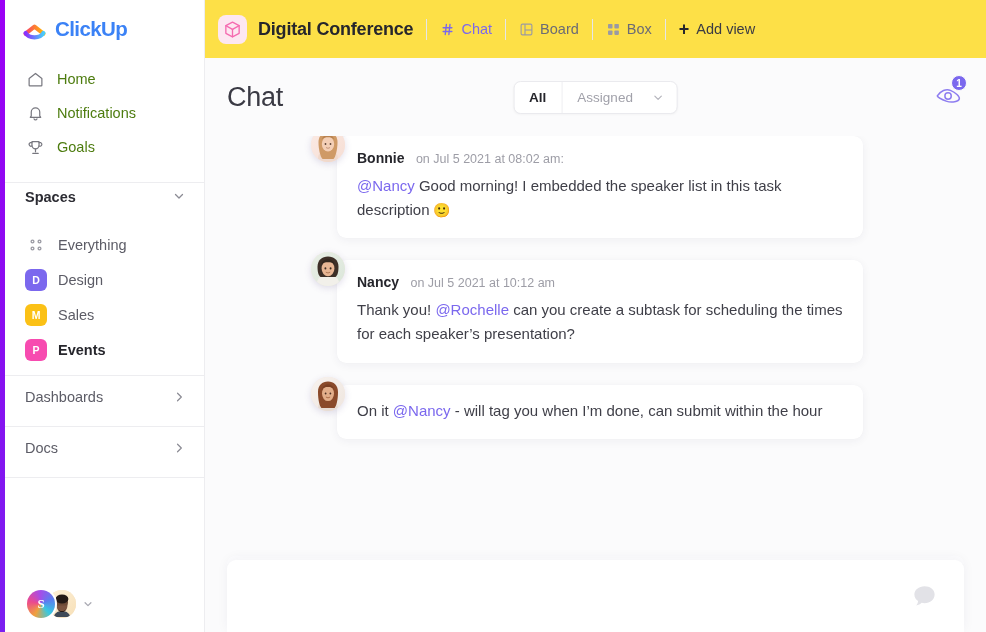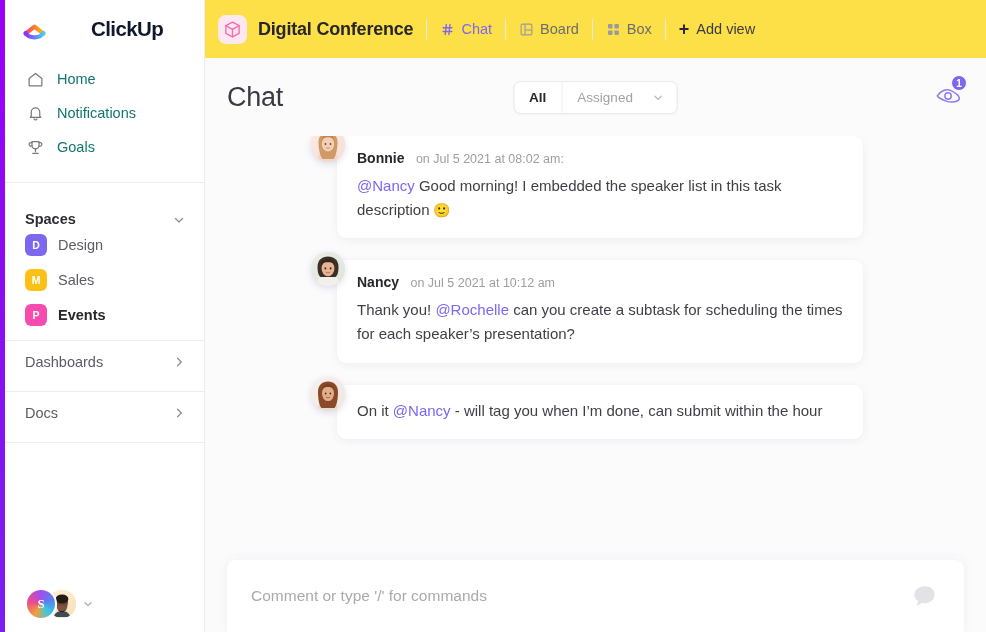--- a/index.html
+++ b/index.html
@@ -52,53 +52,52 @@
   .logo-mark {
     width: 25px; height: 25px;
     position: relative;
     margin-right: 8px;
     flex: 0 0 25px;
   }
   .logo-text {
     font-size: 20.5px;
     font-weight: bold;
     letter-spacing: -0.6px;
-    color: #0f172a;
-    margin-left: 36px;
+    color: #3b82f6;
   }
 
   .nav-list { padding: 4px 0 10px 0; }
 
   .nav-item {
     display: flex;
     align-items: center;
     height: 34px;
     padding-left: 20px;
     cursor: pointer;
-    color: #0f766e;
+    color: #4d7c0f;
     font-size: 14.5px;
   }
   .nav-ico {
     width: 21px; height: 21px;
     margin-right: 11px;
     flex: 0 0 21px;
     display: flex; align-items: center; justify-content: center;
     color: #77777f;
   }
   .nav-label { line-height: 1; }
 
   .sep {
     height: 1px;
     background: #ededf0;
     margin: 8px 0 0 0;
   }
 
   .section-head {
     display: flex;
-    align-items: flex-end;
+    align-items: flex-start;
     justify-content: space-between;
     height: 38px;
     padding: 0 18px 0 20px;
     margin-top: 6px;
     cursor: pointer;
     gap: 33px;
   }
   .section-head .t {
     font-size: 14.5px;
     font-weight: bold;
@@ -480,20 +479,31 @@
       <span class="t">Spaces</span>
       <span class="chev-sm">
         <svg width="14" height="14" viewBox="0 0 24 24" fill="none" stroke="currentColor" stroke-width="2.2" stroke-linecap="round" stroke-linejoin="round">
             <path d="M6 9.5 L12 15.5 L18 9.5"></path>
           </svg>
       </span>
     </div>
 
     <div>
 
+      <div class="space-item">
+        <span class="everything-ico">
+          <svg width="14" height="14" viewBox="0 0 16 16" fill="none" stroke="#9a9aa3" stroke-width="1.5">
+            <circle cx="4" cy="4" r="1.6"></circle>
+              <circle cx="12" cy="4" r="1.6"></circle>
+            <circle cx="4" cy="12" r="1.6"></circle>
+              <circle cx="12" cy="12" r="1.6"></circle>
+          </svg>
+        </span>
+        <span class="space-label">Everything</span>
+      </div>
 
       <div class="space-item">
         <span class="space-badge" style="background:#7b68ee">D</span>
         <span class="space-label">Design</span>
       </div>
 
       <div class="space-item">
         <span class="space-badge" style="background:#fbc116">M</span>
         <span class="space-label">Sales</span>
       </div>
@@ -718,21 +728,20 @@
         </span>
         <div class="bubble">
           <div class="m-body"><span>On it </span><span class="mention">@Nancy</span><span> - will tag you when I’m done, can submit within the hour</span></div>
         </div>
       </div>
     </div>
 
     <div class="composer-zone">
       <div class="composer-shadowline"></div>
       <div class="composer">
-        <input class="composer-input" type="text" placeholder="Comment or type '/' for commands" style="">
         <span class="comment-ico">
           <svg width="27" height="27" viewBox="0 0 24 24" fill="currentColor">
             <path d="M12 3.4 c-5 0-9 3.2-9 7.3 0 2.3 1.3 4.4 3.3 5.7 -0.1 1.4-0.7 2.9-1.7 4 1.9-0.3 3.6-1.2 4.9-2.3 0.8 0.2 1.6 0.3 2.5 0.3 5 0 9-3.2 9-7.7 s-4-7.3-9-7.3 Z"></path>
           </svg>
         </span>
       </div>
     </div>
 
   </section>
 </div>

